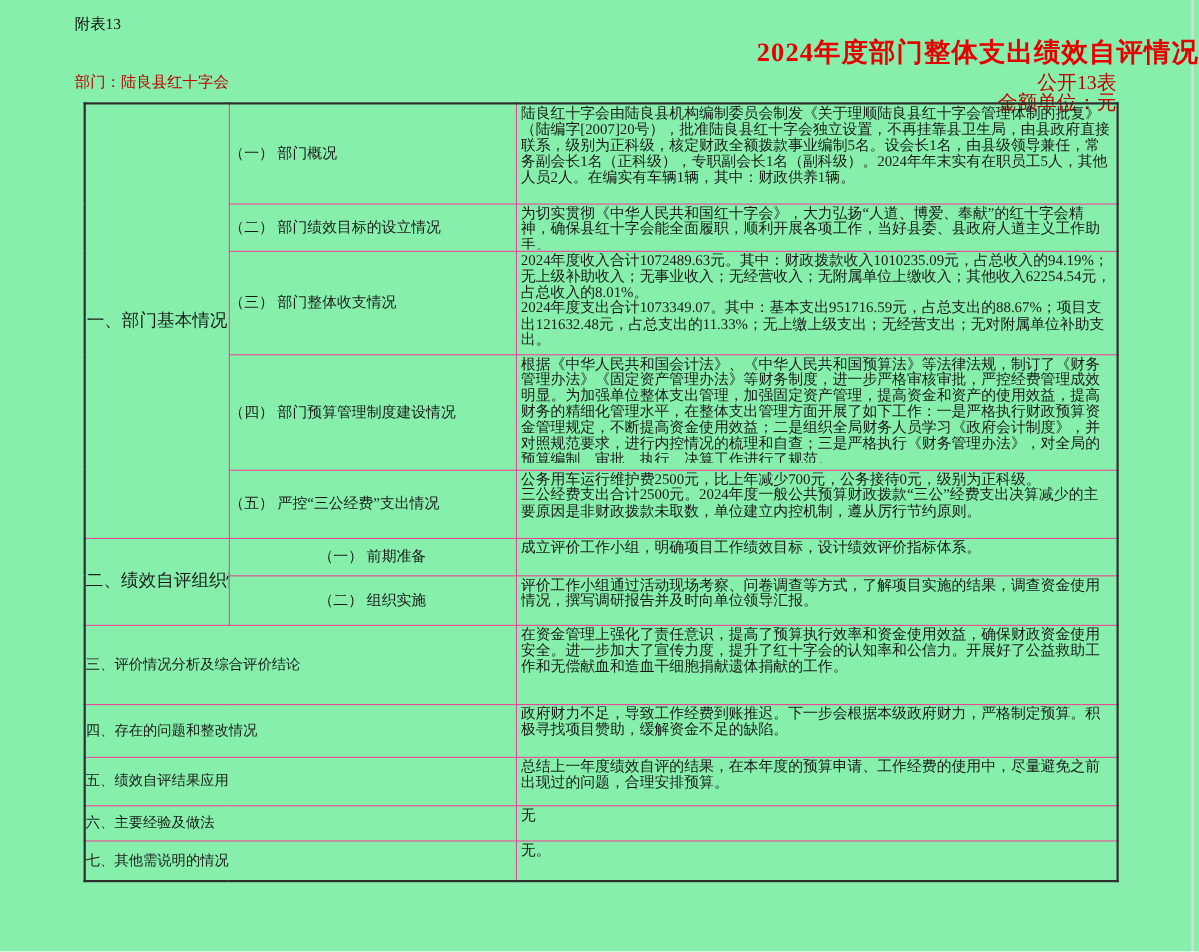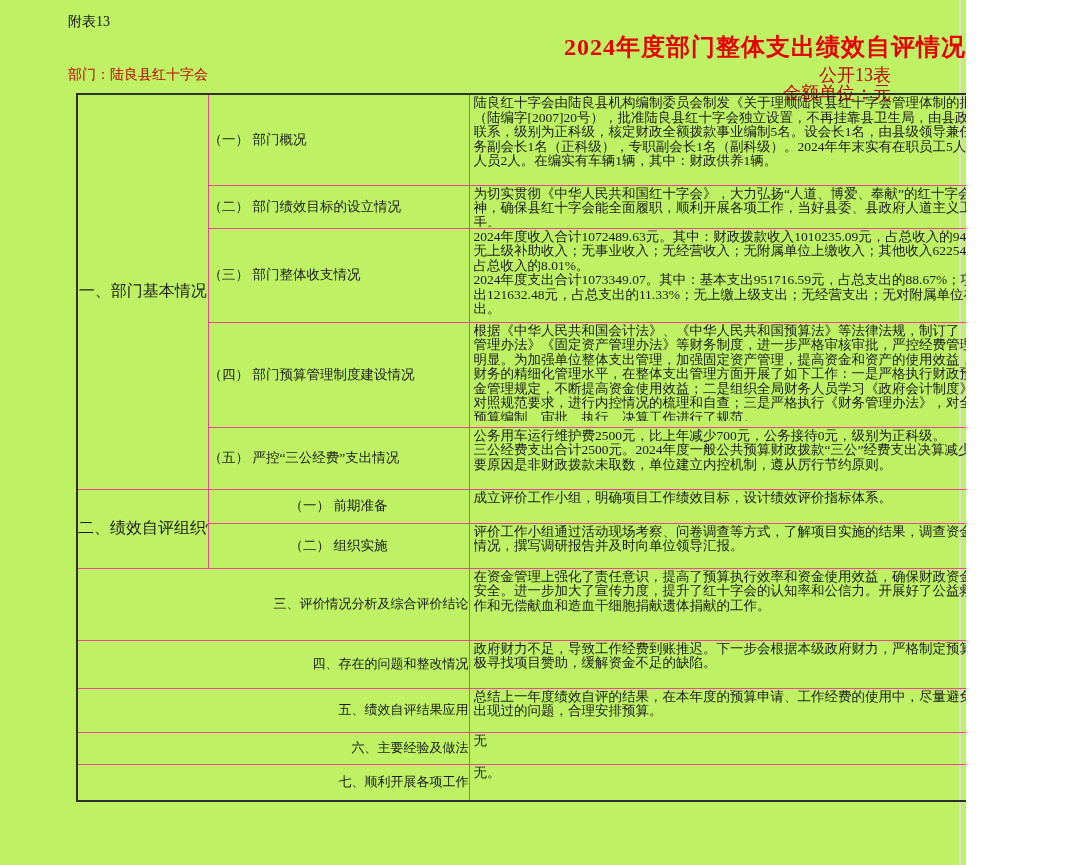--- a/index.html
+++ b/index.html
@@ -1,20 +1,20 @@
 <!DOCTYPE html>
 <html lang="zh"><head>
 <meta charset="utf-8">
 <style>
   html,body { margin:0; padding:0; background:#ffffff; }
   .page {
     position: relative;
-    width: 966px;
+    width: 1090px;
     height: 865px;
-    background: #bef264;
+    background: #86efac;
     overflow: hidden;
     font-family: "Liberation Serif", "DejaVu Serif", serif;
     color: #1a1a1a;
   }
   .edge-line {
     position:absolute; right:5px; top:0; width:2px; height:100%;
     background:#dcdcdc;
   }
   .appendix {
     position:absolute; left:68px; top:13px;
@@ -56,21 +56,21 @@
   td.c2c {
     text-align:left; vertical-align:middle;
     font-size:13.5px; padding:0 2px;
   }
   td.c2l {
     text-align:center; vertical-align:middle;
     font-size:13.5px; padding-left:6px; white-space:nowrap;
   }
   
   td.cm {
-    text-align:right; vertical-align:middle;
+    text-align:left; vertical-align:middle;
     font-size:13px; padding-left:7px; white-space:nowrap;
   }
   
   td.ct { vertical-align:top; }
   .cw {
     margin:1px 4px 0 4px;
     line-height:14.5px;
     white-space:pre-wrap;
     word-break:break-all;
     overflow:hidden;
@@ -168,20 +168,20 @@
     </tr>
 
     <tr style="height:32px">
       <td class="cm sb" colspan="2">六、主要经验及做法</td>
       <td class="ct sb">
         <div class="cw" style="max-height:28px">无</div>
       </td>
     </tr>
 
     <tr style="height:37px">
-      <td class="cm sb" colspan="2">七、顺利开展各项工作</td>
+      <td class="cm sb" colspan="2">七、其他需说明的情况</td>
       <td class="ct sb">
         <div class="cw" style="max-height:33px">无。</div>
       </td>
     </tr>
   </tbody>
     </table>
 </div>
 
 </body></html>

